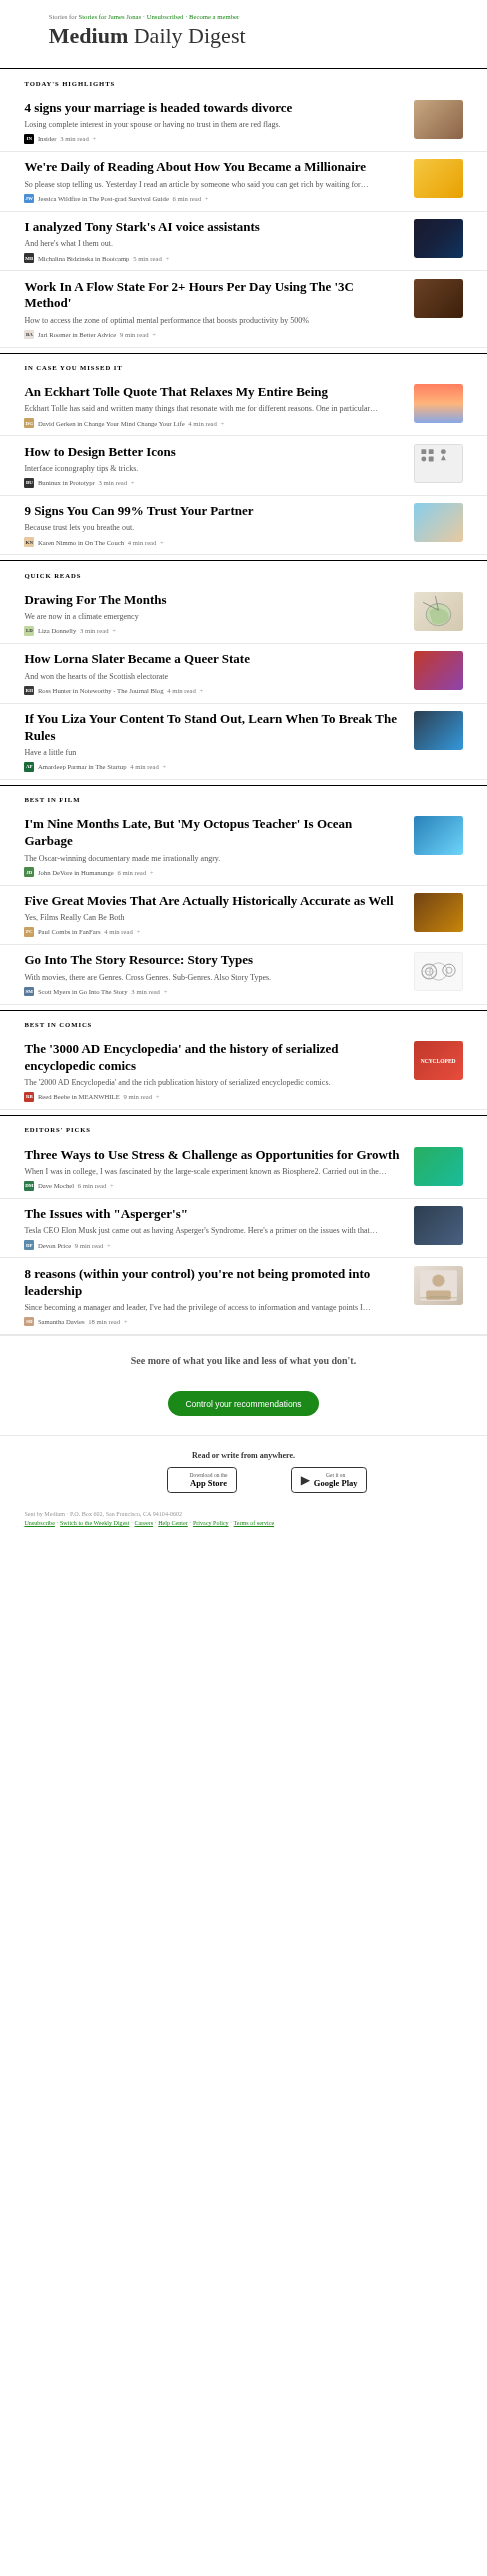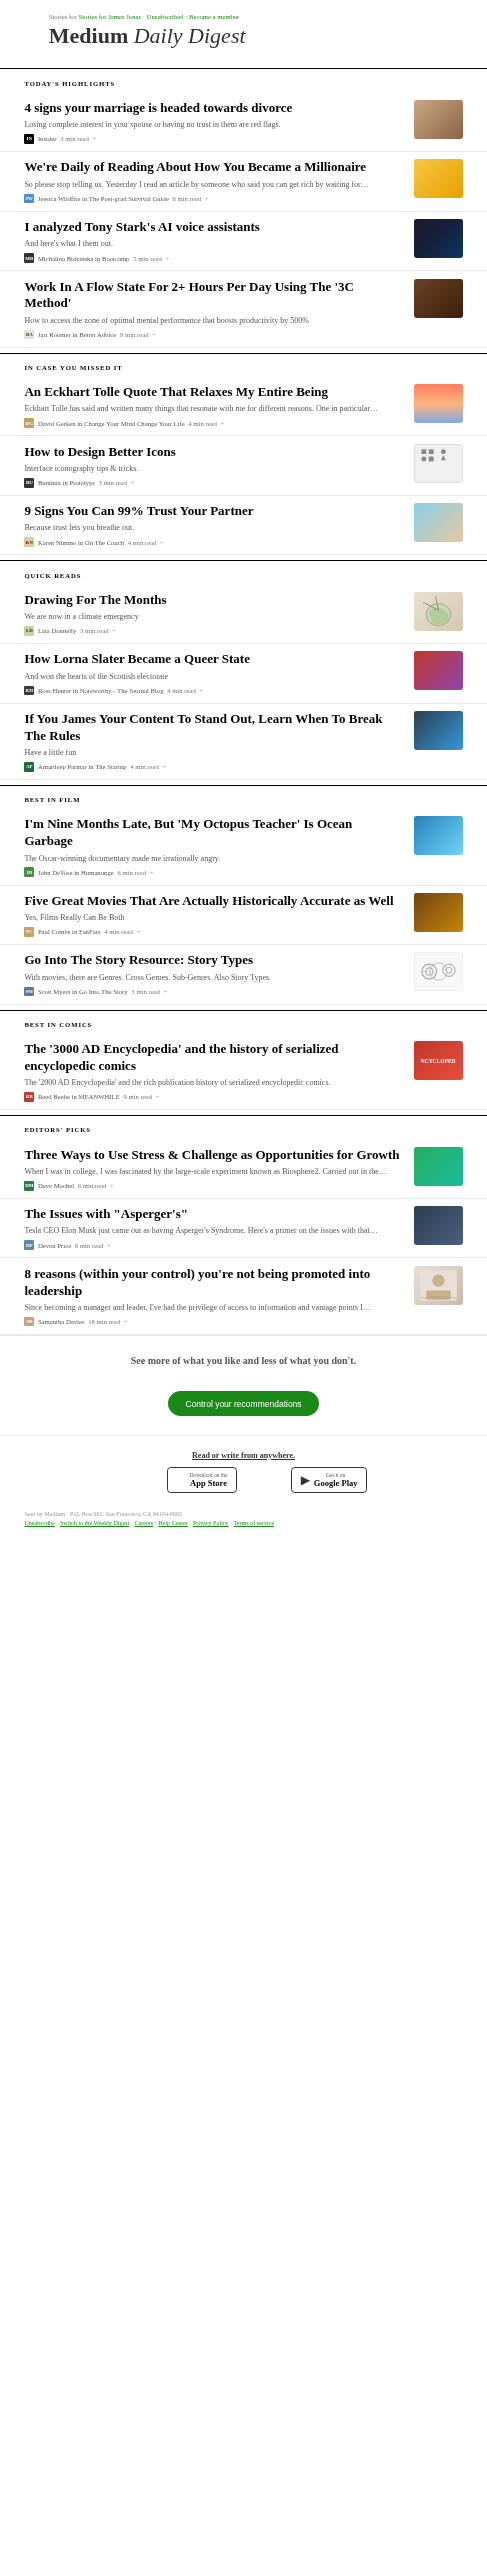--- a/index.html
+++ b/index.html
@@ -154,21 +154,20 @@
     .footer-apps {
       padding: 14.6px 24.4px 9.8px;
       border-top: 0.6px solid #e8e8e8;
       text-align: center;
     }
     .footer-apps-text {
       font-size: 8px;
       font-weight: 600;
       color: #333;
       margin-bottom: 7.3px;
-      text-decoration: underline;
     }
     .app-badges {
       display: flex;
       justify-content: center;
       gap: 7.3px;
     }
     .app-badge {
       display: flex;
       align-items: center;
       gap: 3.7px;
@@ -232,21 +231,20 @@
     .header-main {
       font-size: 22px;
       font-weight: 700;
       padding: 2.4px 24.4px 9.8px;
     }
     .header-main .medium-text {
       font-weight: 700;
     }
     .header-main .daily-digest-text {
       font-weight: 300;
-      font-style: italic;
     }
   </style>
 </head>
 <body>
 
 <div class="email-wrapper">
 
   <div class="header">
     <div class="stories-label">
       Stories for <a>Stories for James Jonas</a> · 
@@ -406,21 +404,21 @@
         <span class="pub-name">Ross Hunter in Noteworthy - The Journal Blog</span>
         <span class="read-time">4 min read</span>
         <span class="bookmark-icon">+</span>
       </div>
     </div>
     <div class="thumb thumb-queer"></div>
   </div>
 
   <div class="article-item">
     <div class="article-content">
-      <div class="article-title">If You James Your Content To Stand Out, Learn When To Break The Rules</div>
+      <div class="article-title">If You Liza Your Content To Stand Out, Learn When To Break The Rules</div>
       <div class="article-excerpt">Have a little fun</div>
       <div class="article-meta">
         <span class="pub-icon pub-icon-amar">AP</span>
         <span class="pub-name">Amardeep Parmar in The Startup</span>
         <span class="read-time">4 min read</span>
         <span class="bookmark-icon">+</span>
       </div>
     </div>
     <div class="thumb thumb-rules"></div>
   </div>

